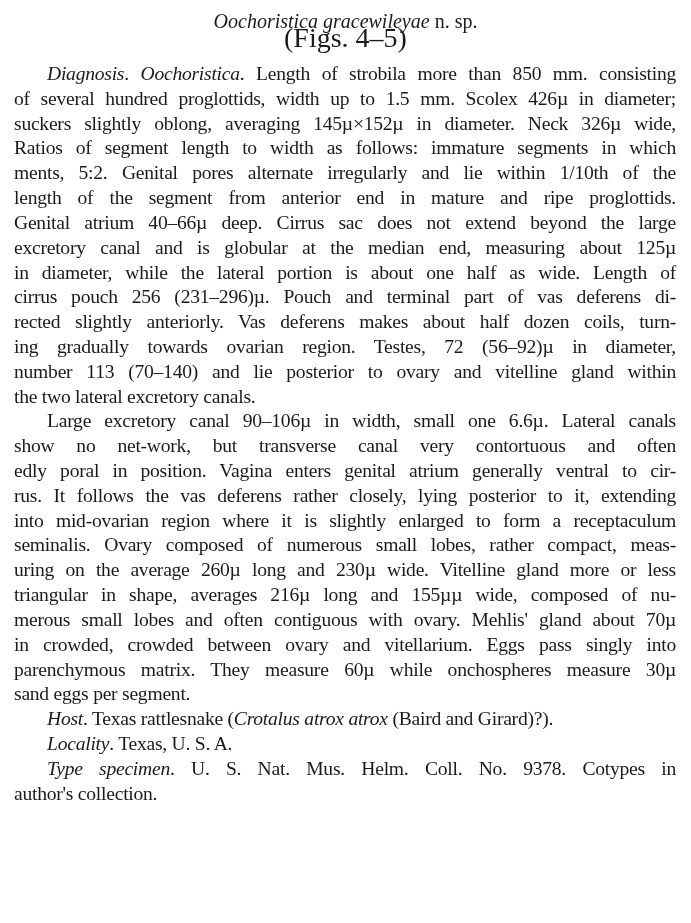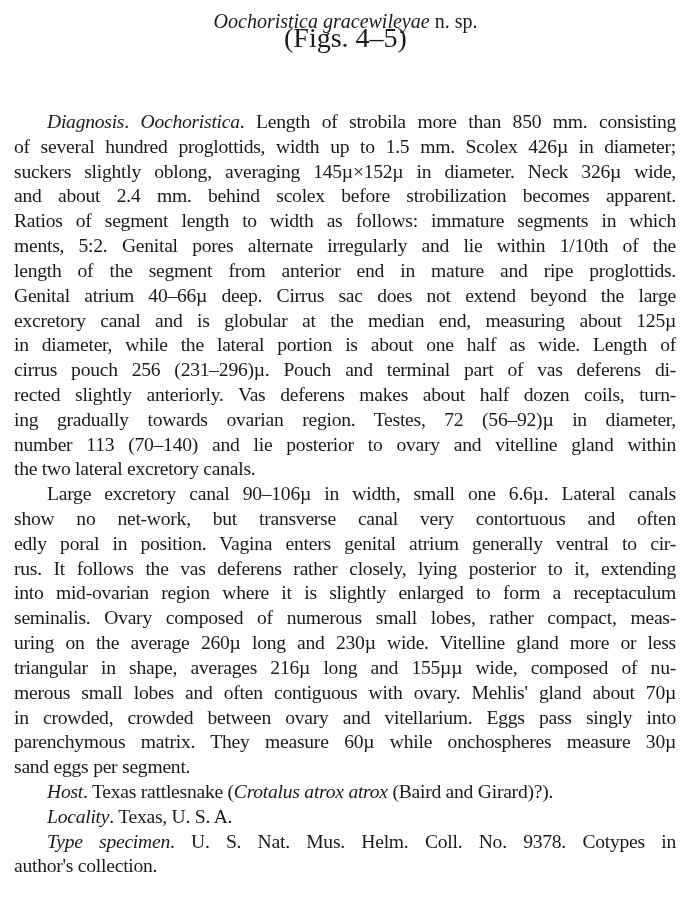--- a/index.html
+++ b/index.html
@@ -12,21 +12,21 @@
   }
   .title {
     position: absolute; left: 0; width: 691px; text-align: center;
     top: 9px; line-height: 25px; font-size: 20px;
   }
   .figs {
     position: absolute; left: 0; width: 691px; text-align: center;
     top: 25px; line-height: 25px; font-size: 28px;
   }
   .body-text {
-    position: absolute; left: 14px; top: 62px; width: 662px; margin-top: 48px;
+    position: absolute; left: 14px; top: 62px; width: 662px;
   }
   .line {
     display: block;
     height: 24.82px; line-height: 24.82px;
     white-space: nowrap;
     text-align: justify;
     text-align-last: justify;
     letter-spacing: -0.25px;
   }
   .line.last { text-align-last: left; }
@@ -39,21 +39,20 @@
 <div class="title">
   <i>Oochoristica gracewileyae</i><span> n. sp.</span>
 </div>
 <div class="figs">(Figs.  4–5)</div>
 
 <div class="body-text">
 
   <span class="line indent"><i>Diagnosis</i>. <i>Oochoristica</i><span>. Length of strobila more than 850 mm. consisting</span></span>
   <span class="line">of several hundred proglottids, width up to 1.5 mm. Scolex 426µ in diameter;</span>
   <span class="line">suckers slightly oblong, averaging 145µ×152µ in diameter. Neck 326µ wide,</span>
-  <span class="line">and about 2.4 mm. behind scolex before strobilization becomes apparent.</span>
   <span class="line">Ratios of segment length to width as follows: immature segments in which</span>
   <span class="line">ments, 5:2. Genital pores alternate irregularly and lie within 1/10th of the</span>
   <span class="line">length of the segment from anterior end in mature and ripe proglottids.</span>
   <span class="line">Genital atrium 40–66µ deep. Cirrus sac does not extend beyond the large</span>
   <span class="line">excretory canal and is globular at the median end, measuring about 125µ</span>
   <span class="line">in diameter, while the lateral portion is about one half as wide. Length of</span>
   <span class="line">cirrus pouch 256 (231–296)µ. Pouch and terminal part of vas deferens di-</span>
   <span class="line">rected slightly anteriorly. Vas deferens makes about half dozen coils, turn-</span>
   <span class="line">ing gradually towards ovarian region. Testes, 72 (56–92)µ in diameter,</span>
   <span class="line">number 113 (70–140) and lie posterior to ovary and vitelline gland within</span>

